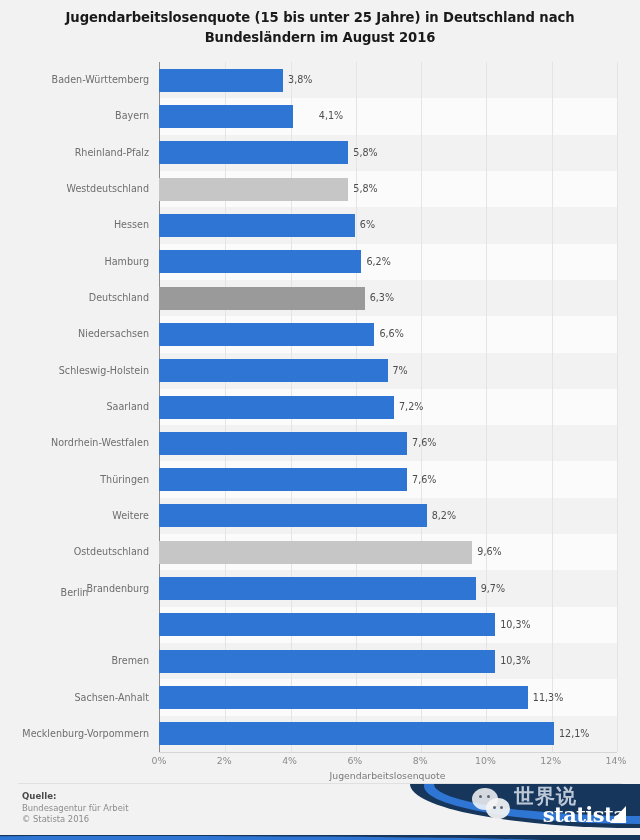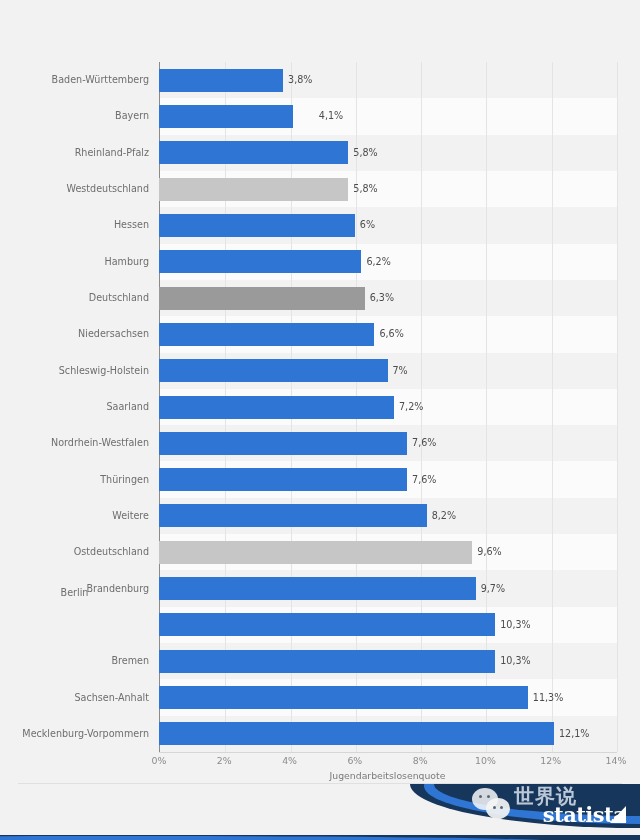--- a/index.html
+++ b/index.html
@@ -229,20 +229,21 @@
     letter-spacing: 1px;
     white-space: nowrap;
     font-family: "DejaVu Sans", "Liberation Sans", sans-serif;
   }
 </style>
 </head>
 <body>
 
 <div id="root">
 
+  <div id="title">Jugendarbeitslosenquote (15 bis unter 25 Jahre) in Deutschland nach Bundesländern im August 2016</div>
 
   <div id="chart">
     <div id="plot">
         <div class="band a" style="top: 0px; height: 36.3158px;"></div>
         <div class="band b" style="top: 36.3158px; height: 36.3158px;"></div>
         <div class="band a" style="top: 72.6316px; height: 36.3158px;"></div>
         <div class="band b" style="top: 108.947px; height: 36.3158px;"></div>
         <div class="band a" style="top: 145.263px; height: 36.3158px;"></div>
         <div class="band b" style="top: 181.579px; height: 36.3158px;"></div>
         <div class="band a" style="top: 217.895px; height: 36.3158px;"></div>
@@ -338,20 +339,25 @@
       <div class="xtick" style="left: 420.143px;">8%</div>
       <div class="xtick" style="left: 485.429px;">10%</div>
       <div class="xtick" style="left: 550.714px;">12%</div>
       <div class="xtick" style="left: 616px;">14%</div>
     </div>
   <div id="xaxis-title">Jugendarbeitslosenquote</div>
 
   <div id="footer-sep"></div>
   <div id="footer">
 
+    <div class="foot-col" id="foot-source">
+      <div class="foot-head">Quelle:</div>
+      <div class="foot-line">Bundesagentur für Arbeit</div>
+      <div class="foot-line">© Statista 2016</div>
+    </div>
 
 
     <div id="logo-block">
       <div id="logo-navy"></div>
       <div id="logo-blue"></div>
       <div id="logo-navy2"></div>
       <div id="logo-text">
         <span>statista</span><span id="logo-mark"></span>
       </div>
 

